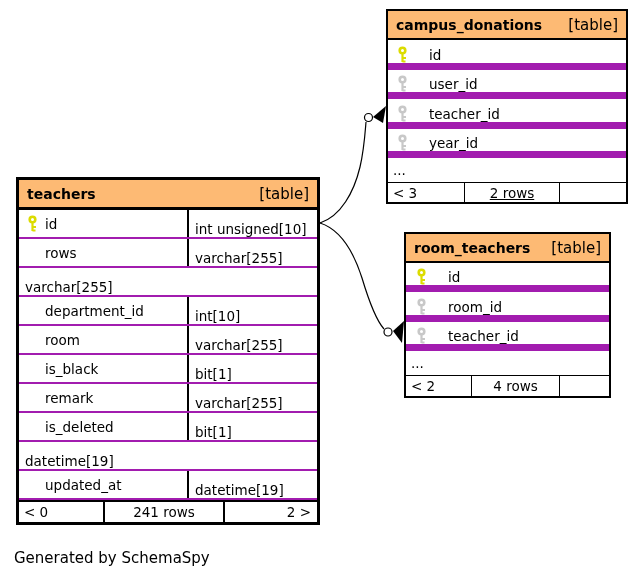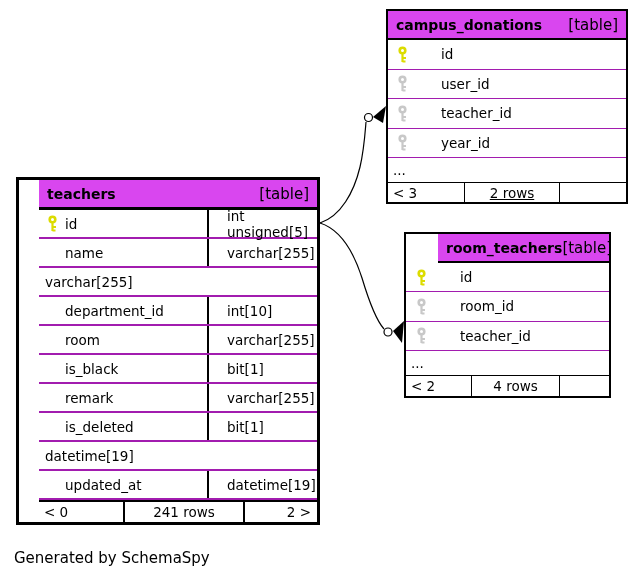--- a/index.html
+++ b/index.html
@@ -2,34 +2,34 @@
 <html><head>
 <meta charset="utf-8">
 <style>
   html,body{margin:0;padding:0;background:#fff;}
   .canvas{position:relative;width:644px;height:584px;background:#ffffff;overflow:hidden;
           font-family:"DejaVu Sans","Liberation Sans",sans-serif;color:#000;}
   .edges{position:absolute;left:0;top:0;width:644px;height:584px;}
 
   .tbl{position:absolute;box-sizing:border-box;background:#fff;border:2px solid #000;
        display:flex;flex-direction:column;font-size:13.5px;}
-  .tbl-hdr{box-sizing:border-box;display:flex;align-items:center;background:#d946ef;
+  .tbl-hdr{box-sizing:border-box;display:flex;align-items:center;background:#fdba74;
            border-bottom:2px solid #000;padding:0 8px;flex:0 0 auto;}
   .tname{font-weight:bold;font-size:14px;}
   .badge{margin-left:auto;font-size:15px;font-weight:normal;}
-  .row{box-sizing:border-box;display:flex;align-items:center;border-bottom:1px solid #a21caf;flex:0 0 auto;gap:12px;}
+  .row{box-sizing:border-box;display:flex;align-items:flex-end;border-bottom:7px solid #a21caf;flex:0 0 auto;}
   .cell-name{display:flex;align-items:center;box-sizing:border-box;height:100%;}
   .keyslot{display:inline-flex;align-items:center;justify-content:flex-start;flex:0 0 auto;}
   .ellipsis-row{box-sizing:border-box;display:flex;align-items:center;
                 border-bottom:1px solid #000;padding-left:5px;flex:0 0 auto;}
   .foot{box-sizing:border-box;display:flex;flex:1 1 auto;align-items:stretch;}
   .fcell{box-sizing:border-box;display:flex;align-items:center;}
 
   
-  #tbl-teachers{left:16px;top:177px;width:304px;height:348px;border-width:3px;padding-left:20px;}
+  #tbl-teachers{left:16px;top:177px;width:304px;height:348px;border-width:3px;}
   #tbl-teachers .tbl-hdr{height:30px;border-bottom-width:3px;}
   #tbl-teachers .row{height:29px;border-bottom-width:2px;}
   #tbl-teachers .row:last-of-type{border-bottom:none;}
   #tbl-teachers .cell-name{width:170px;border-right:2px solid #000;padding-left:9px;}
   #tbl-teachers .keyslot{width:17px;}
   #tbl-teachers .cell-type{flex:1;padding-left:6px;}
   #tbl-teachers .foot{border-top:2px solid #000;}
   #tbl-teachers .fcell-l{width:86px;border-right:2px solid #000;padding-left:5px;}
   #tbl-teachers .fcell-c{width:120px;border-right:2px solid #000;justify-content:center;}
   #tbl-teachers .fcell-r{flex:1;justify-content:flex-end;padding-right:6px;}
@@ -39,21 +39,21 @@
   #tbl-campus .tbl-hdr{height:29px;}
   #tbl-campus .row{height:29.5px;padding-left:10px;}
   #tbl-campus .keyslot{width:31px;}
   #tbl-campus .ellipsis-row{height:25px;}
   #tbl-campus .fcell-l{width:77px;border-right:1px solid #000;padding-left:5px;}
   #tbl-campus .fcell-c{width:95px;border-right:1px solid #000;justify-content:center;text-decoration:underline;}
   #tbl-campus .fcell-r{flex:1;}
 
   
   #tbl-room{left:404px;top:232px;width:207px;height:166px;}
-  #tbl-room .tbl-hdr{height:29px;margin-left:32px;}
+  #tbl-room .tbl-hdr{height:29px;}
   #tbl-room .row{height:29.3px;padding-left:11px;}
   #tbl-room .keyslot{width:31px;}
   #tbl-room .ellipsis-row{height:25px;}
   #tbl-room .fcell-l{width:66px;border-right:1px solid #000;padding-left:5px;}
   #tbl-room .fcell-c{width:88px;border-right:1px solid #000;justify-content:center;}
   #tbl-room .fcell-r{flex:1;}
 
   .generated{position:absolute;left:14px;top:549px;font-size:15px;
              font-family:"DejaVu Sans","Liberation Sans",sans-serif;}
   .keyicon{display:block;}
@@ -85,26 +85,26 @@
     <div class="row">
       <div class="cell-name">
         <span class="keyslot">
           <svg class="keyicon" width="9" height="17" viewBox="0 0 9 17">
             <circle cx="4.5" cy="4.5" r="2.8" fill="none" stroke="#dcdc00" stroke-width="2.6"></circle>
             <path d="M4.5 7.5 L4.5 16 M4.5 12 L8 12 M4.5 15.5 L7.5 15.5" stroke="#dcdc00" stroke-width="2.2" fill="none"></path>
           </svg>
         </span>
         <span>id</span>
       </div>
-      <div class="cell-type">int unsigned[5]</div>
-    </div>
-    <div class="row">
-      <div class="cell-name">
-          <span class="keyslot"></span>
-        <span>name</span>
+      <div class="cell-type">int unsigned[10]</div>
+    </div>
+    <div class="row">
+      <div class="cell-name">
+          <span class="keyslot"></span>
+        <span>rows</span>
         </div>
       <div class="cell-type">varchar[255]</div>
     </div>
     <div class="row">
       <div class="cell-type">varchar[255]</div>
     </div>
     <div class="row">
       <div class="cell-name">
           <span class="keyslot"></span>
         <span>department_id</span>

